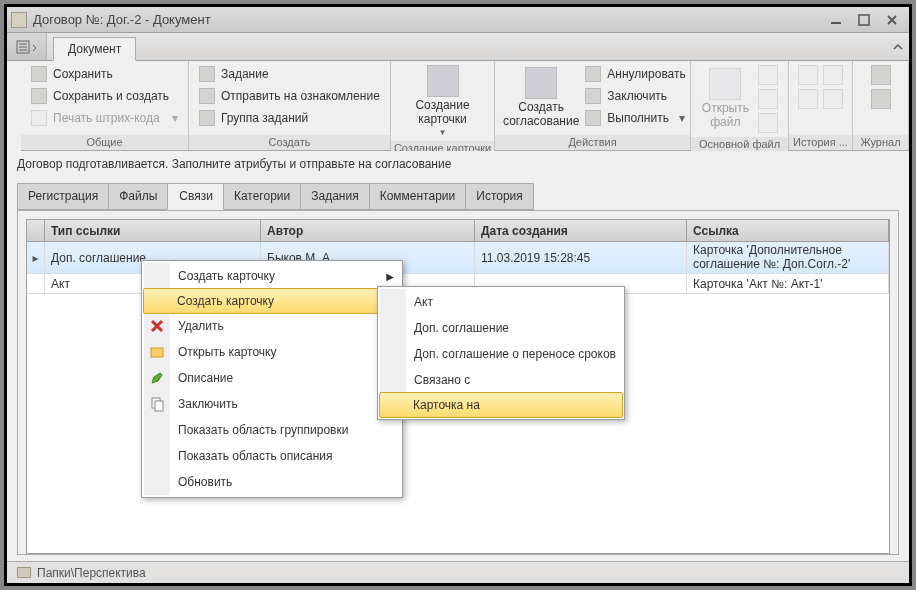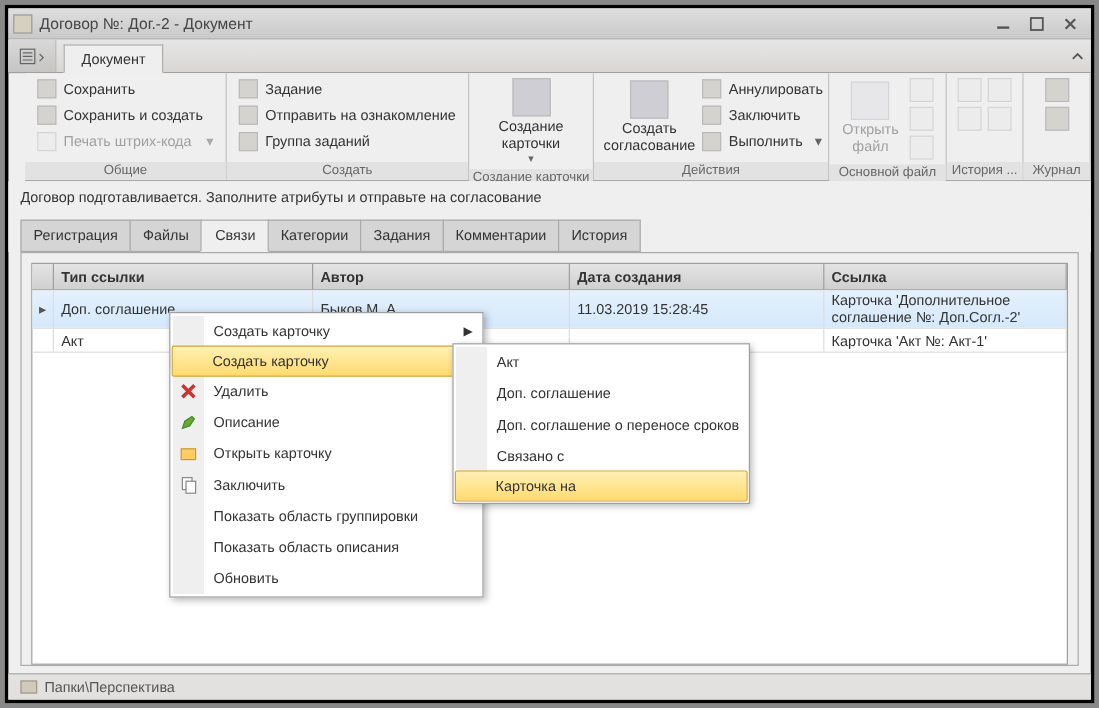--- a/index.html
+++ b/index.html
@@ -292,32 +292,32 @@
       <span class="micon">
         <svg width="16" height="16">
           <path d="M3 3 L13 13 M13 3 L3 13" stroke="#c33" stroke-width="3"></path>
         </svg>
       </span>
       <span>Удалить</span>
     </div>
   <div class="item">
       <span class="micon">
         <svg width="16" height="16">
+          <rect x="2" y="4" width="12" height="9" fill="#fc6" stroke="#c93"></rect>
+        </svg>
+      </span>
+      <span>Открыть карточку</span>
+    </div>
+  <div class="item">
+      <span class="micon">
+        <svg width="16" height="16">
           <path d="M3 13 L5 7 L11 3 L13 5 L9 11 Z" fill="#6a3" stroke="#482"></path>
         </svg>
       </span>
       <span>Описание</span>
-    </div>
-  <div class="item">
-      <span class="micon">
-        <svg width="16" height="16">
-          <rect x="2" y="4" width="12" height="9" fill="#fc6" stroke="#c93"></rect>
-        </svg>
-      </span>
-      <span>Открыть карточку</span>
     </div>
   <div class="item">
       <span class="micon">
         <svg width="16" height="16">
           <rect x="3" y="2" width="8" height="10" fill="#fff" stroke="#888"></rect>
           <rect x="6" y="5" width="8" height="10" fill="#fff" stroke="#888"></rect>
         </svg>
       </span>
       <span>Заключить</span>
     </div>

